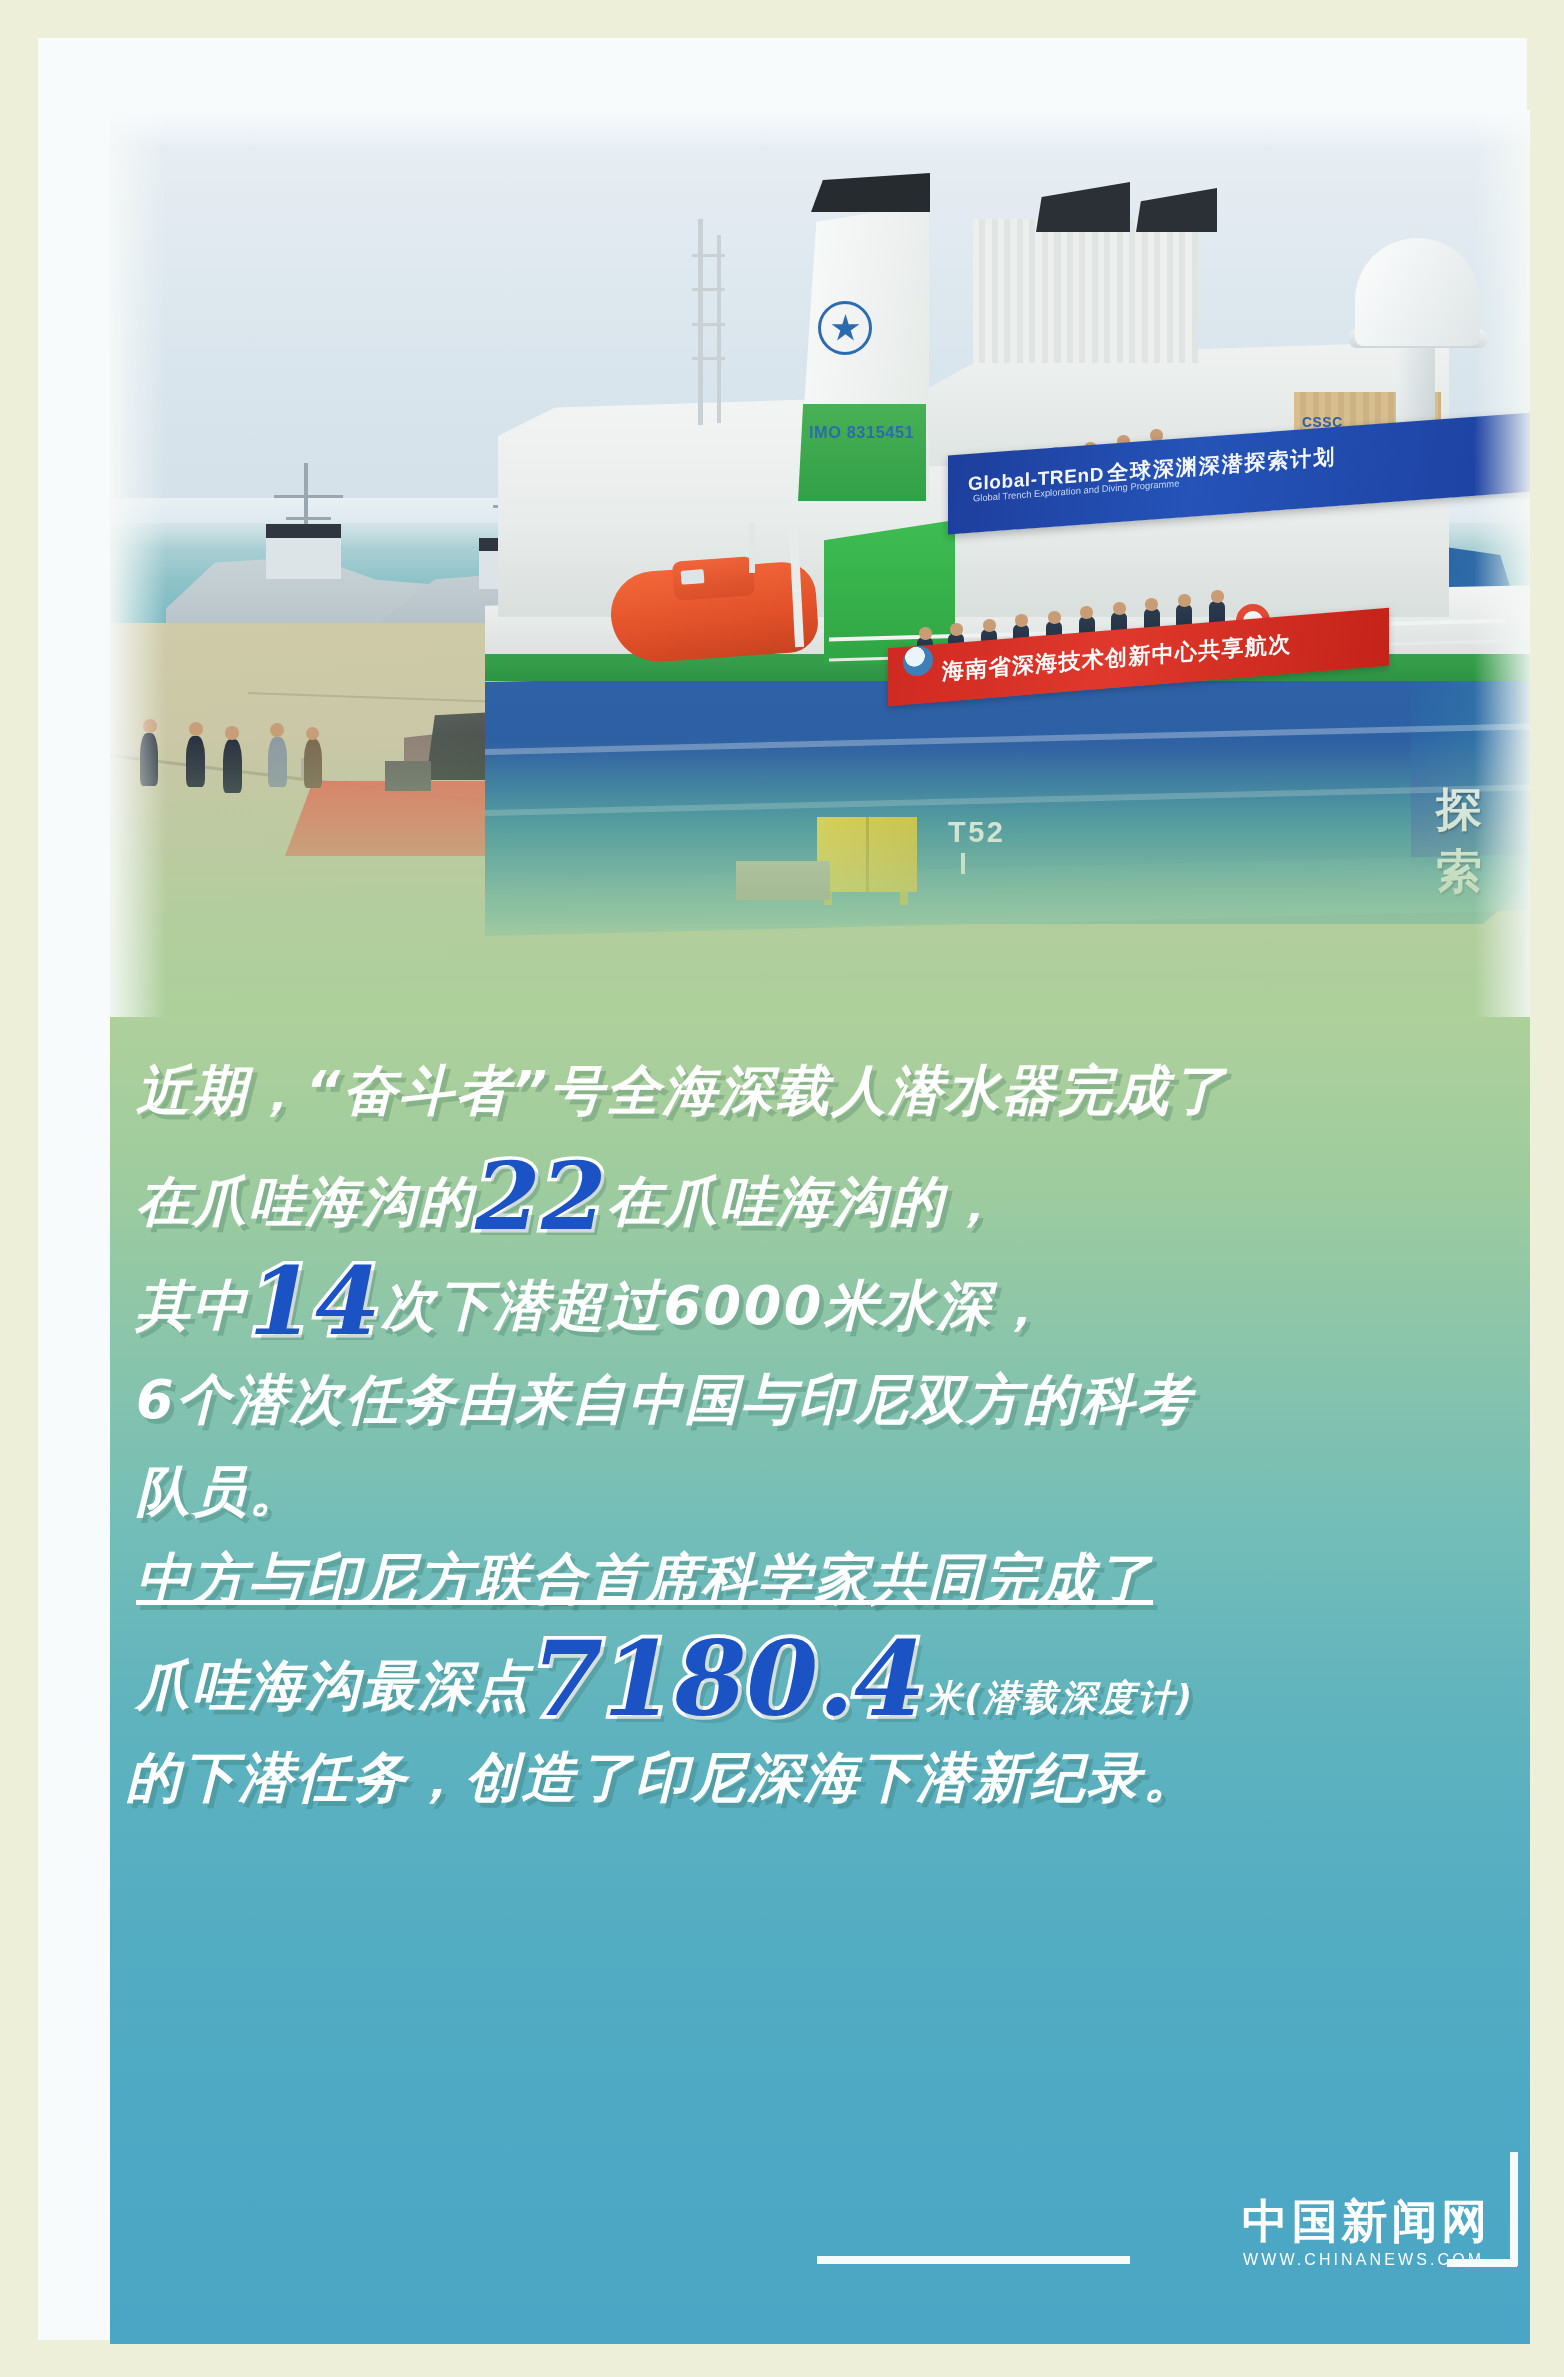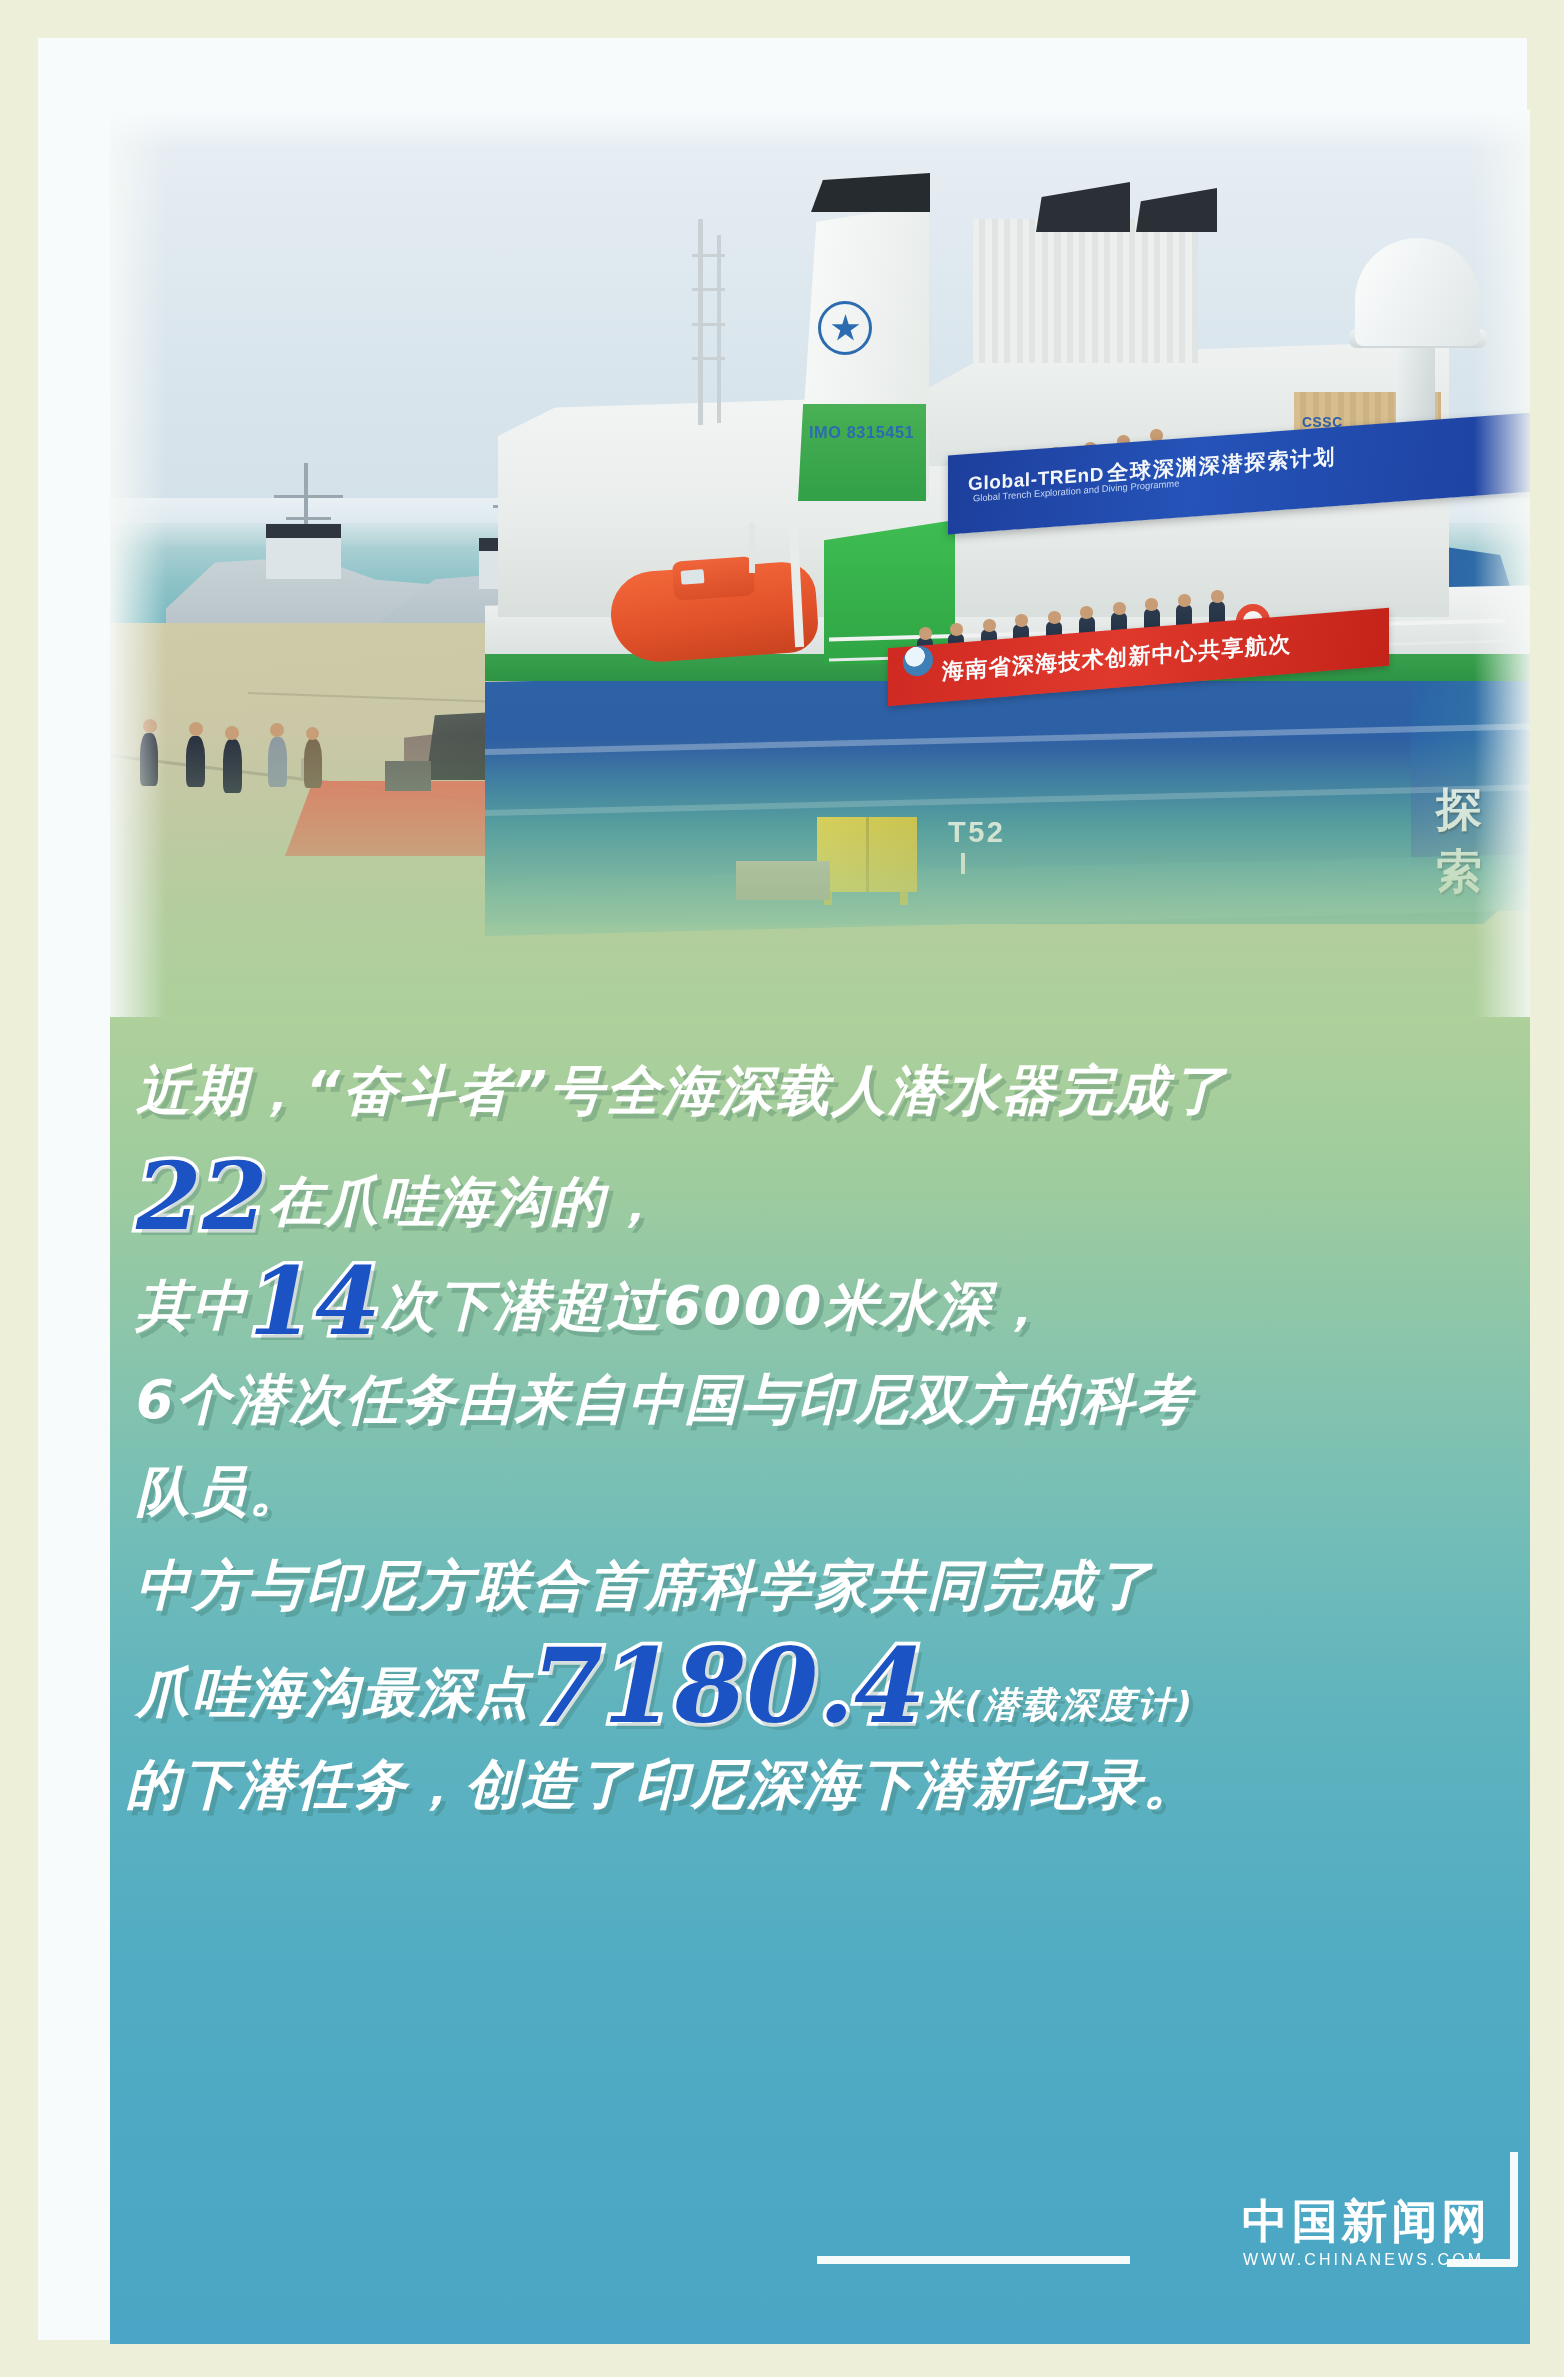--- a/index.html
+++ b/index.html
@@ -347,21 +347,21 @@
     line-height:.85;
   }
   .small-cn{font-size:36px;}
   .rowb{display:flex;align-items:flex-end;padding-left:26px;white-space:nowrap;}
 
   .l1{margin-top:0px;}
   .l2{margin-top:26px;}
   .l3{margin-top:20px;}
   .l4{margin-top:21px;}
   .l5{margin-top:19px;}
-  .l6{margin-top:21px;}
+  .l6{margin-top:14px;text-decoration:underline;}
   .l7{margin-top:19px;}
   .l8{margin-top:19px;padding-left:16px;}
 
   
   #logo-wrap{position:absolute;left:1057px;top:2071px;width:350px;height:119px;}
   #logo-cn{position:absolute;left:75px;top:10px;color:#FFFFFF;font-size:46px;
     font-weight:bold;letter-spacing:3.8px;
     font-family:"DejaVu Serif","Liberation Serif",serif;white-space:nowrap;}
   #logo-url{position:absolute;left:76px;top:70px;color:#FFFFFF;font-size:16px;
     letter-spacing:3.1px;font-family:"Liberation Sans",sans-serif;white-space:nowrap;}
@@ -541,20 +541,21 @@
           <div id="photo-fade-r"></div>
           <div id="photo-fade-t"></div>
         </div>
       </div>
 
       <div id="textblock">
 
         <div class="tline cn l1">近期，“奋斗者”号全海深载人潜水器完成了</div>
 
         <div class="rowb l2">
+          <span class="cn">在爪哇海沟的</span>
           <span class="num">22</span>
           <span class="cn">在爪哇海沟的，</span>
         </div>
 
         <div class="rowb l3">
           <span class="cn">其中</span>
           <span class="num">14</span>
           <span class="cn">次下潜超过6000米水深，</span>
         </div>
 

